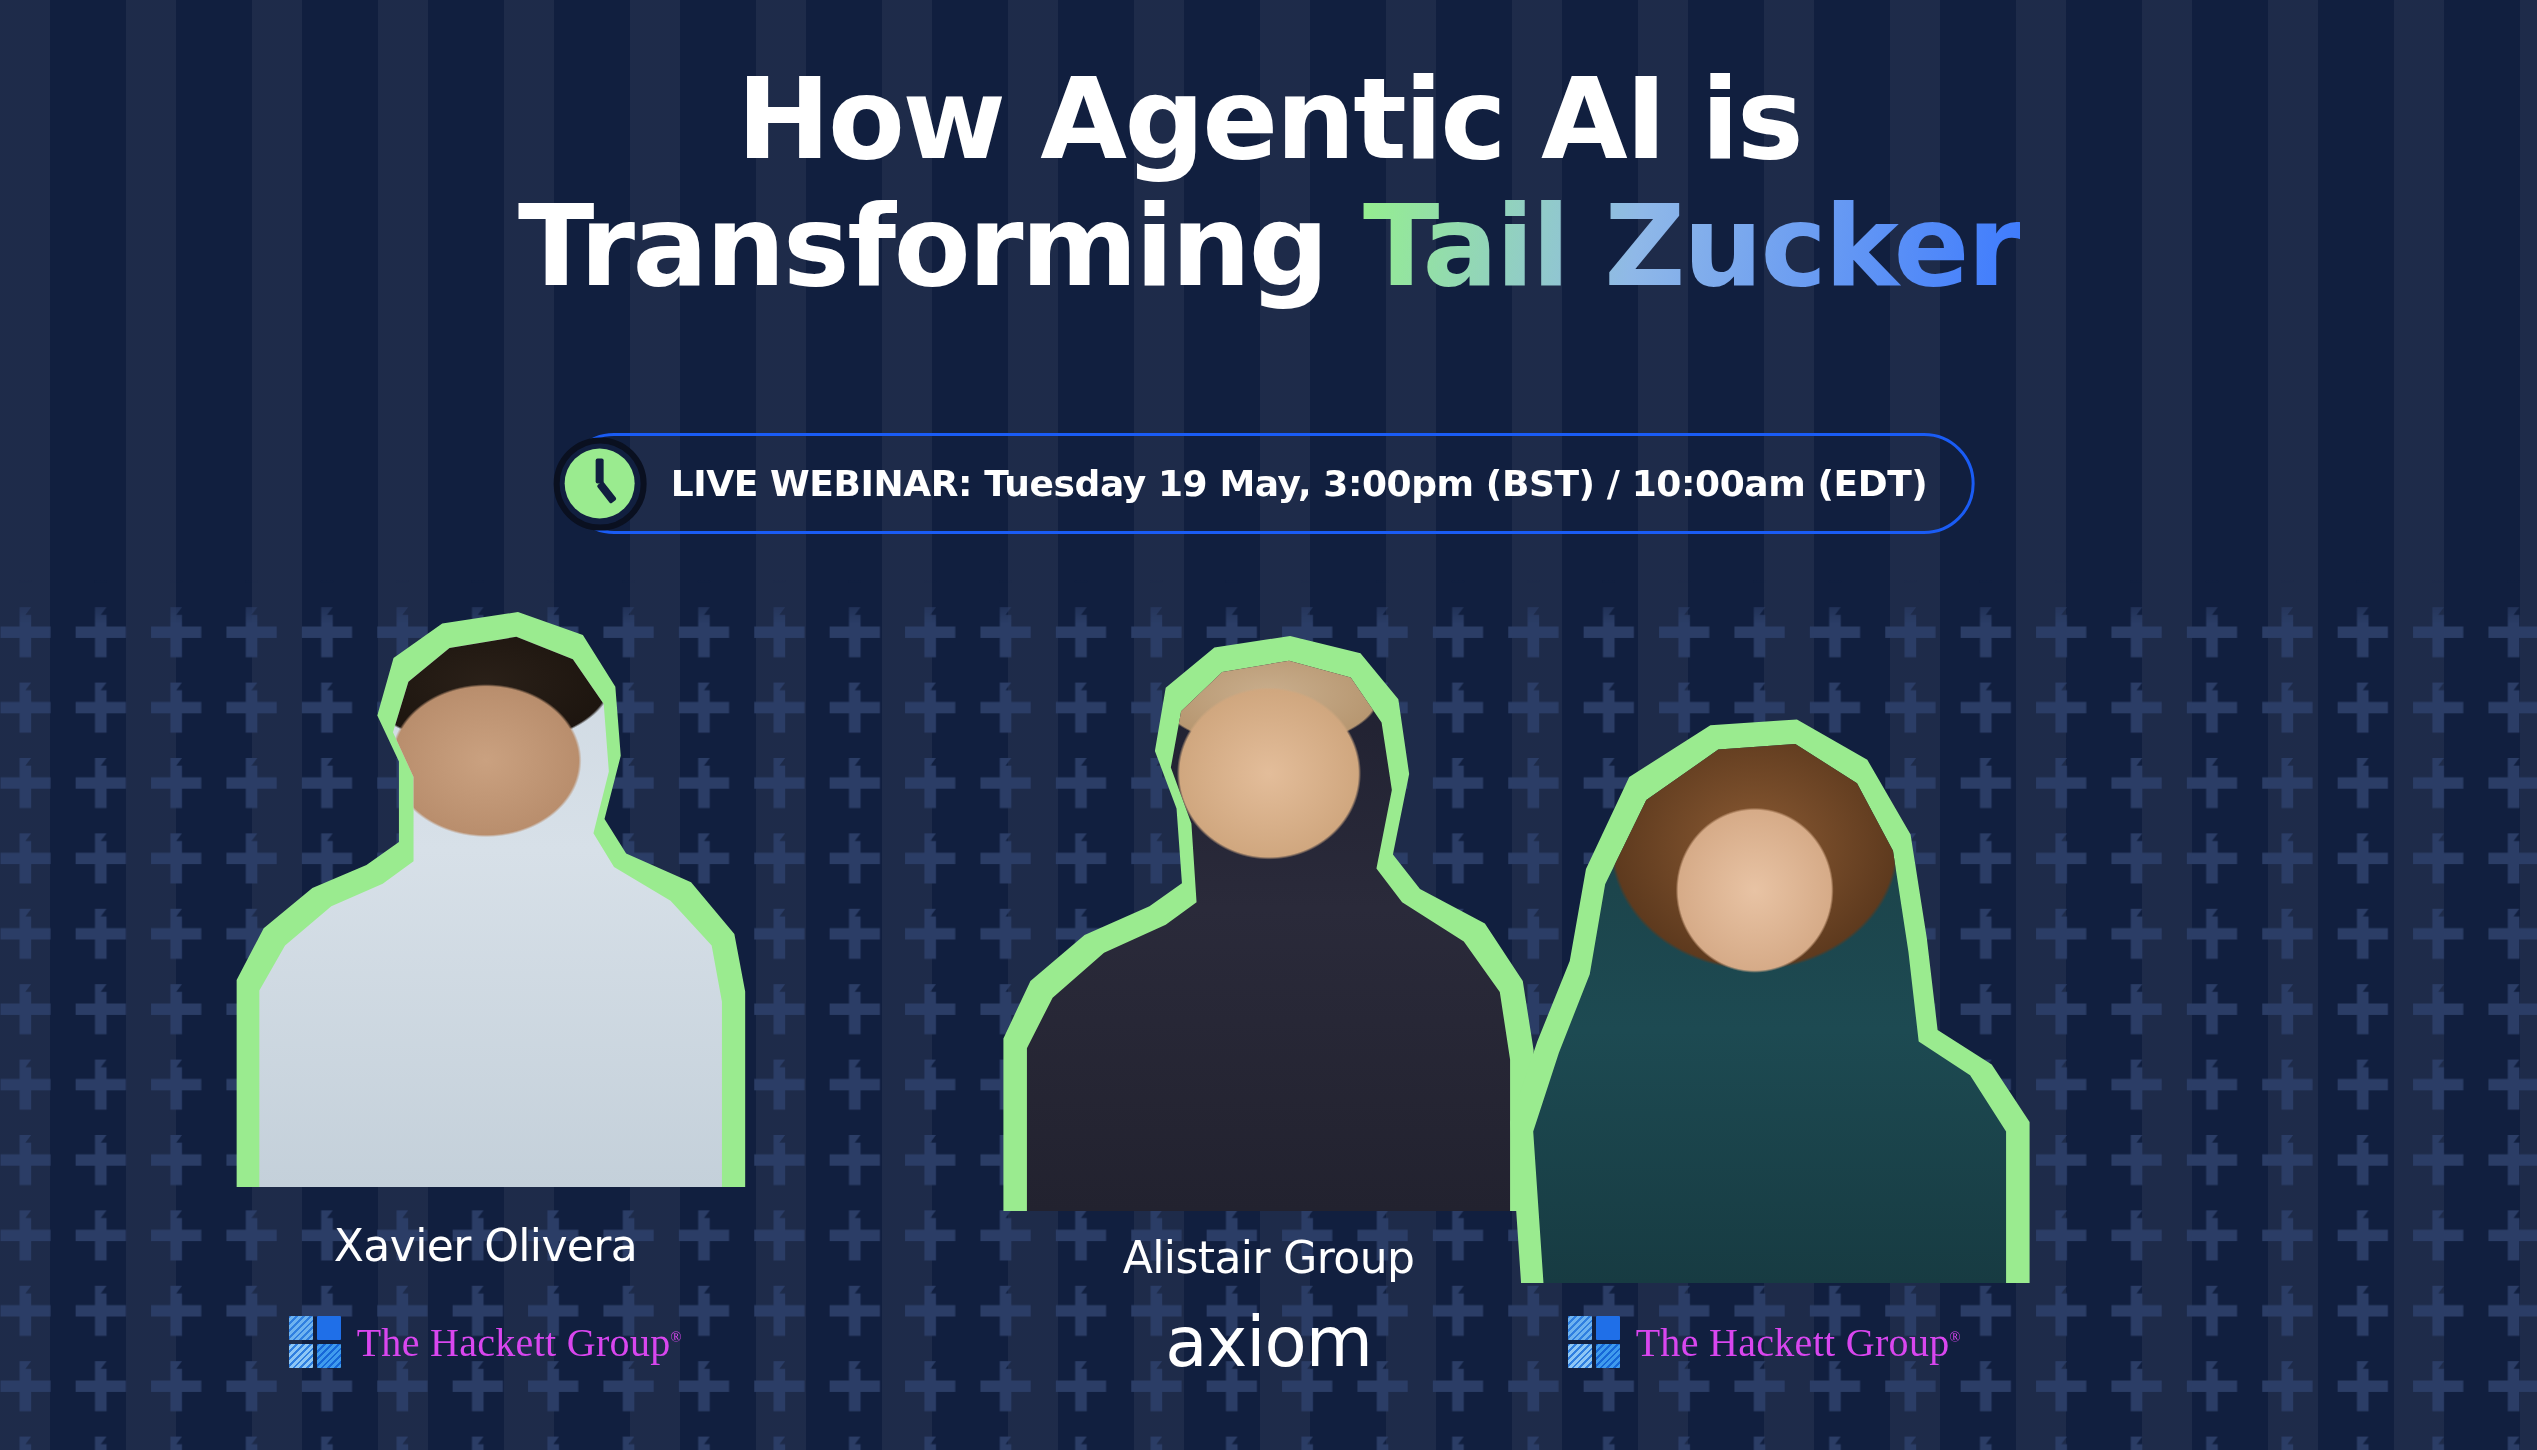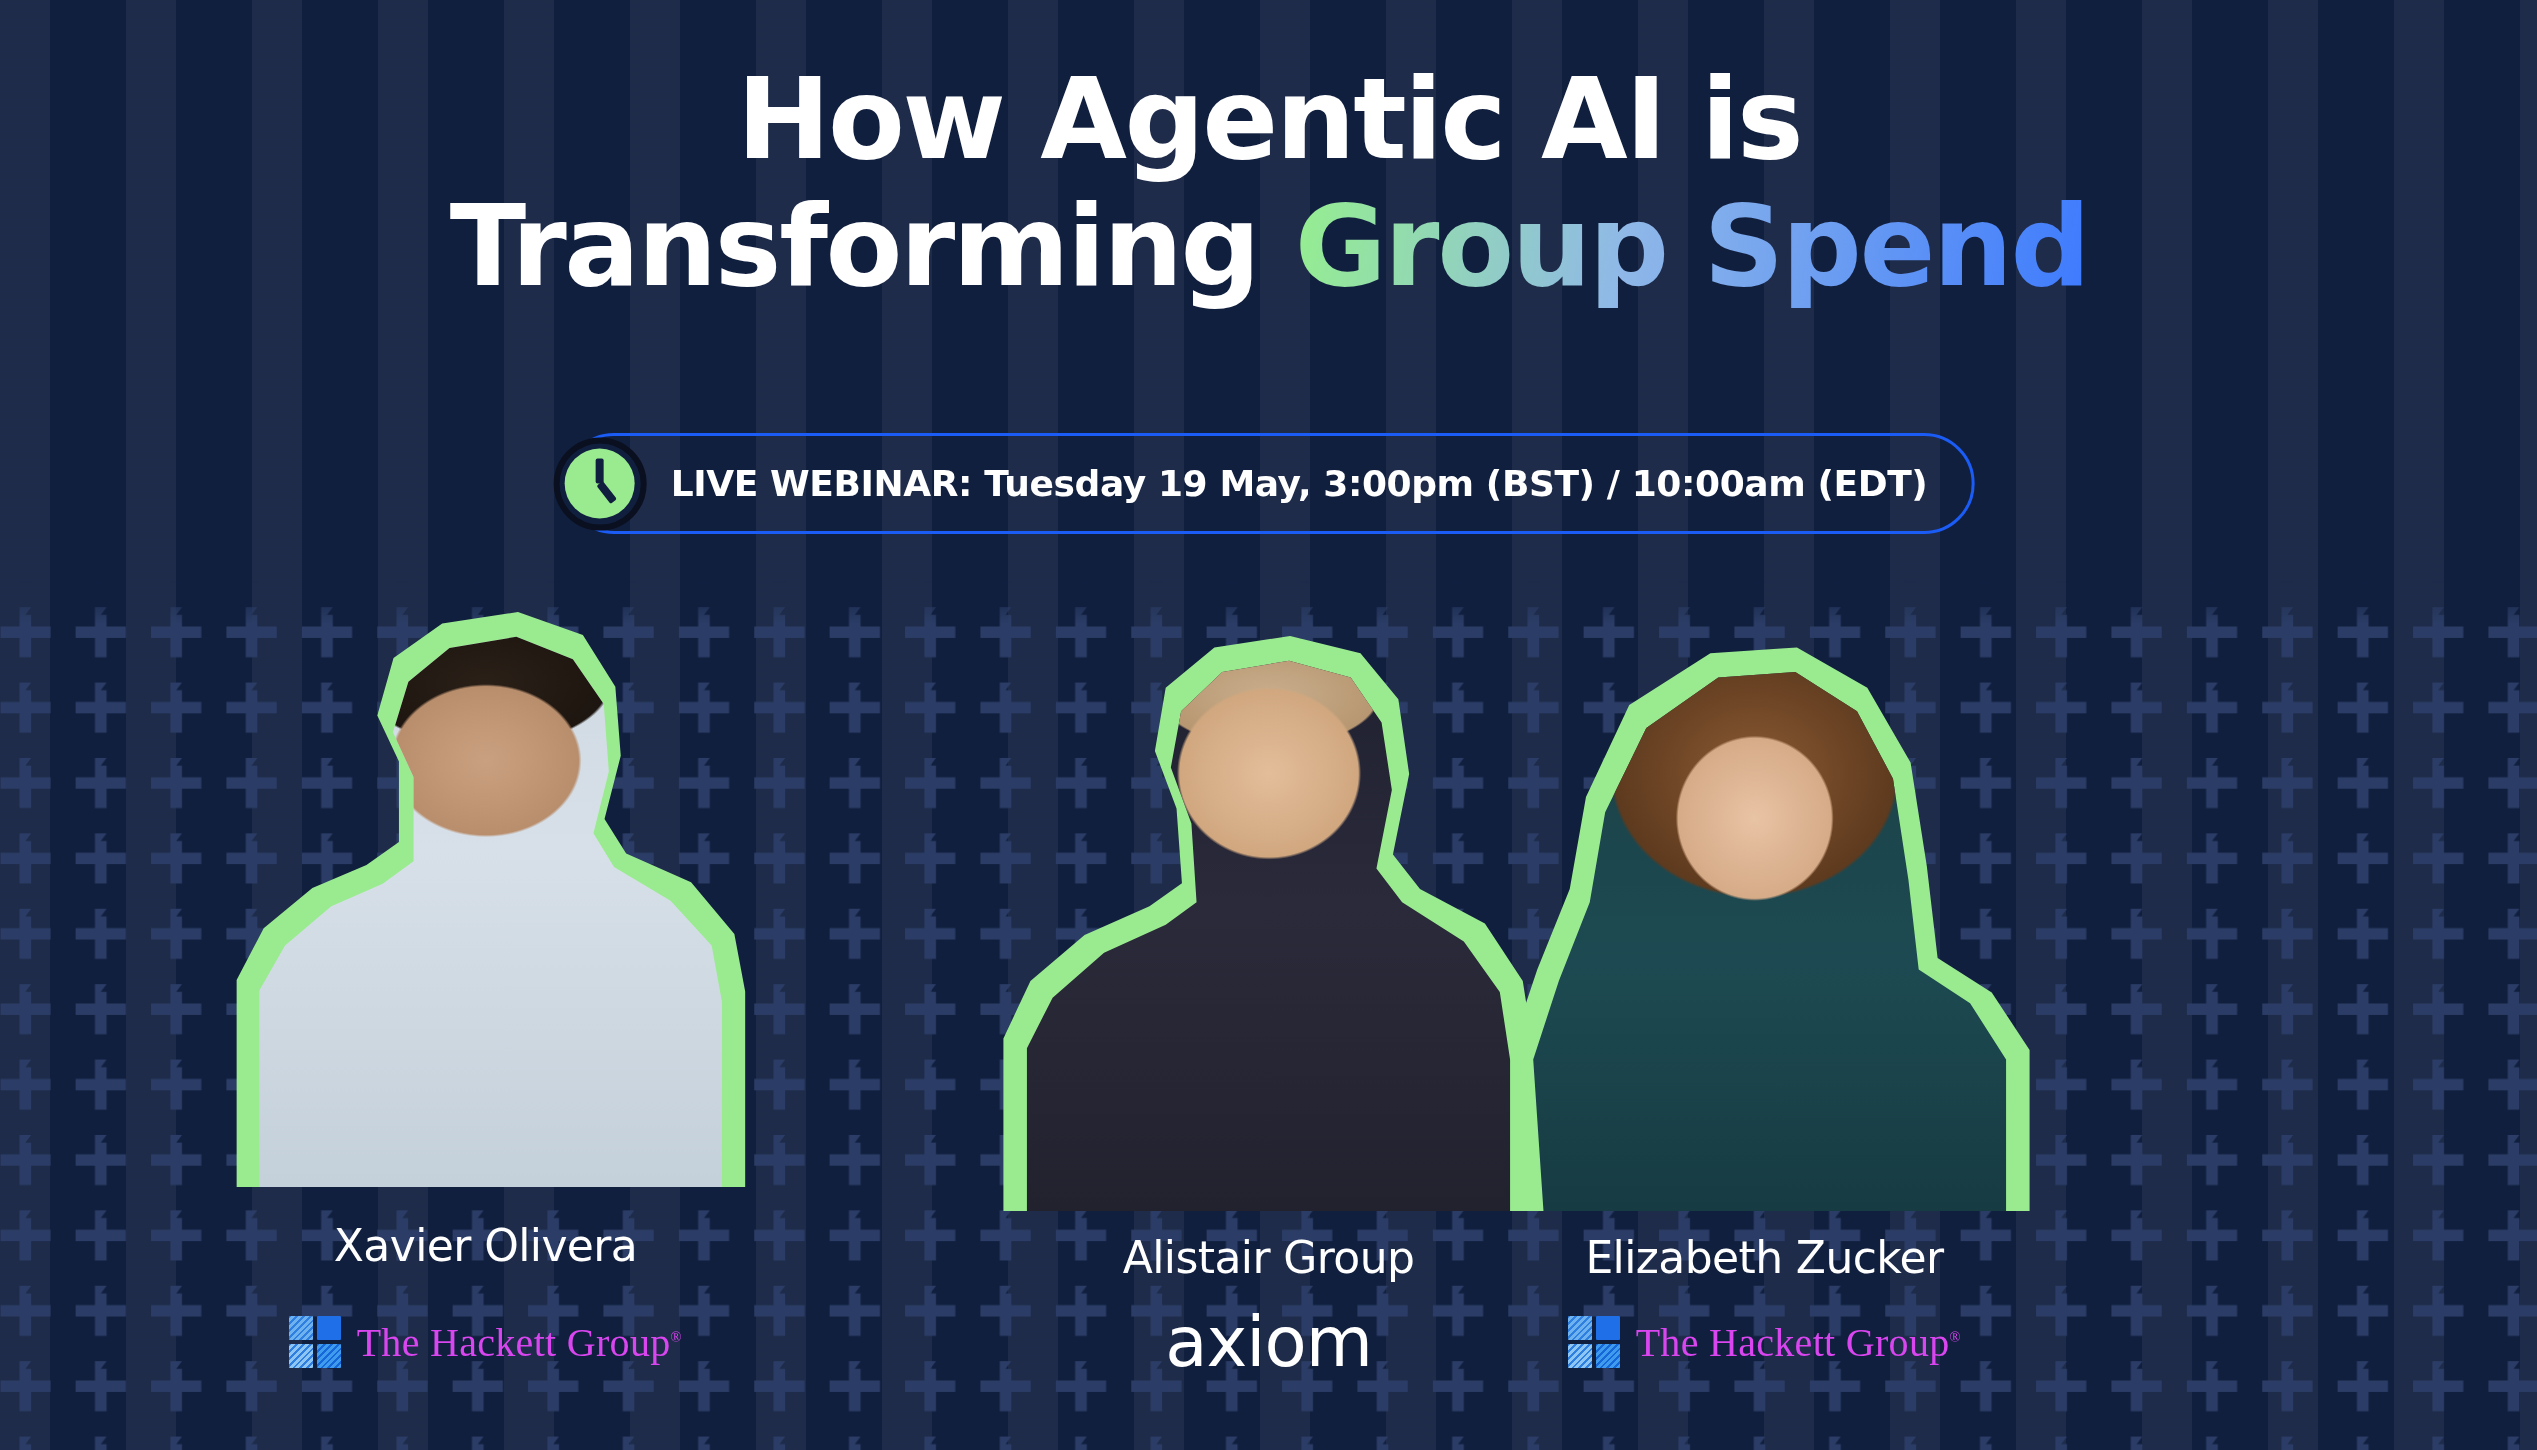--- a/index.html
+++ b/index.html
@@ -221,21 +221,21 @@
     </linearGradient>
     <mask id="patMask">
       <rect x="0" y="0" width="2625" height="1500" fill="url(#patFadeTop)"></rect>
     </mask>
   </defs>
   <rect x="0" y="0" width="2625" height="1500" fill="url(#plusPat)" mask="#patMask" style="mask:url(#patMask)"></rect>
 </svg>
 
 <div id="title-block">
   <div class="title-line">How Agentic AI is</div>
-  <div class="title-line"><span>Transforming </span><span class="grad-text" id="grad-span" style="--g1: #95ef8e; --g2: #8fb8e8; --g3: #3d7afe;">Group Spend</span></div>
+  <div class="title-line"><span>Transforming </span><span class="grad-text" id="grad-span" style="--g1: #95ef8e; --g2: #8fb8e8; --g3: #3d7afe;">Tail Zucker</span></div>
 </div>
 
 <div id="webinar-badge" style="--badge-border: #1a5cf5;">
   <div id="badge-clock" style="--clock-green: #9aeb8f;">
     <div class="dial">
       <span class="hand-m"></span>
       <span class="hand-h"></span>
     </div>
   </div>
   <div id="badge-text">LIVE WEBINAR: Tuesday 19 May, 3:00pm (BST) / 10:00am (EDT)</div>
@@ -296,21 +296,20 @@
         <div class="photo-outline" style="--outline: #9aeb8f;"></div>
         <div class="photo-img">
           <div class="portrait" style="background-image:
                  radial-gradient(ellipse 24% 23% at 48% 30%, #e8c3a4 0%, #d6ab88 62%, rgba(0,0,0,0) 64%),
                  radial-gradient(ellipse 38% 30% at 48% 22%, #8a5a33 0%, #5e3a1e 72%, rgba(0,0,0,0) 74%),
                  linear-gradient(to bottom, #1b3f45 0%, #1d4a52 55%, #173b42 100%);">
           </div>
         </div>
       </div>
     </div>
-    <div class="sp-name">Elizabeth Zucker</div>
     <div class="sp-logo">
       <span class="hackett-mark">
         <i></i>
           <i></i>
           <i></i>
           <i></i>
       </span>
       <span class="hackett-text"><span>The Hackett Group</span><sup>®</sup></span>
     </div>
   </div>

